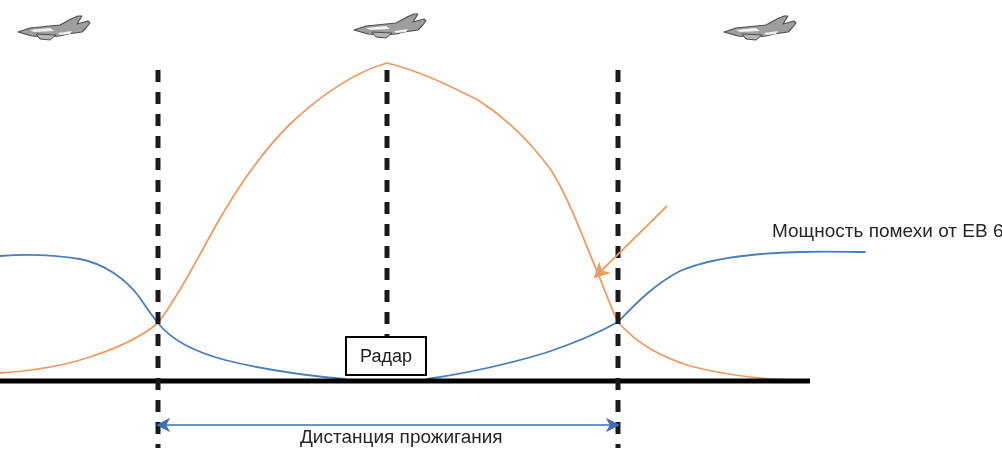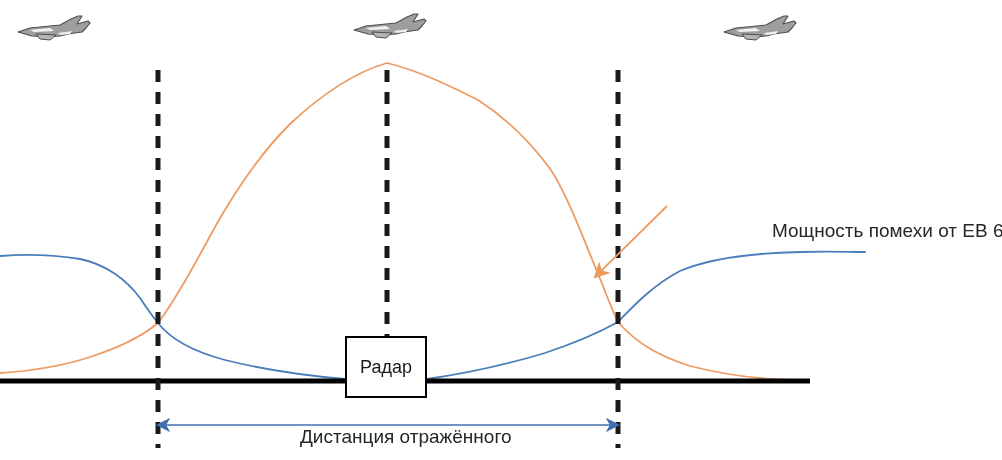--- a/index.html
+++ b/index.html
@@ -43,21 +43,21 @@
   #label-burnthrough {
     left: 300px;
     top: 427px;
     font-size: 19px;
   }
   #radar-box {
     position: absolute;
     left: 345px;
     top: 336px;
     width: 82px;
-    height: 62px;
+    height: 40px;
     box-sizing: border-box;
     border: 2px solid #000000;
     background: #ffffff;
     display: flex;
     align-items: center;
     justify-content: center;
   }
   #radar-box .radar-label {
     font-family: "Liberation Sans", sans-serif;
     font-size: 18px;
@@ -133,15 +133,15 @@
     </g>
   </svg>
 
   <div id="radar-box">
     <span class="radar-label">Радар</span>
   </div>
 
 
   <div class="label-text" id="label-jammer">Мощность помехи от ЕВ 66</div>
 
-  <div class="label-text" id="label-burnthrough">Дистанция отражённого</div>
+  <div class="label-text" id="label-burnthrough">Дистанция прожигания</div>
 
 </div>
 
 </body></html>

